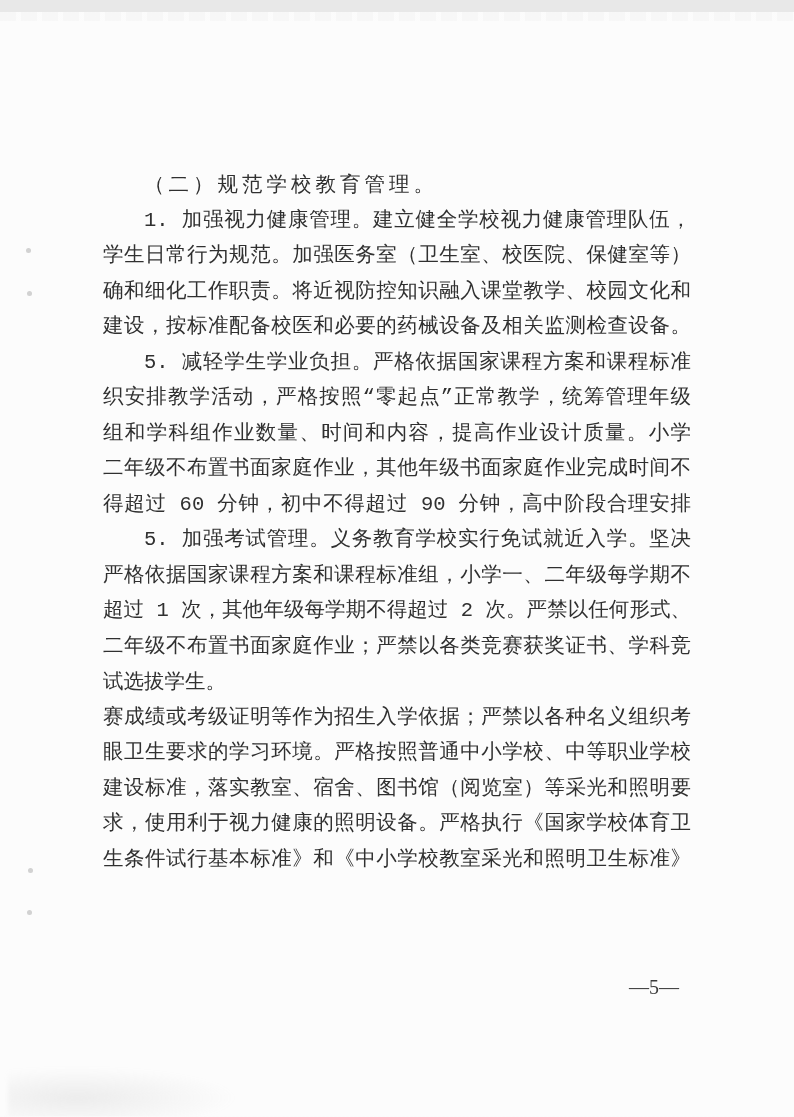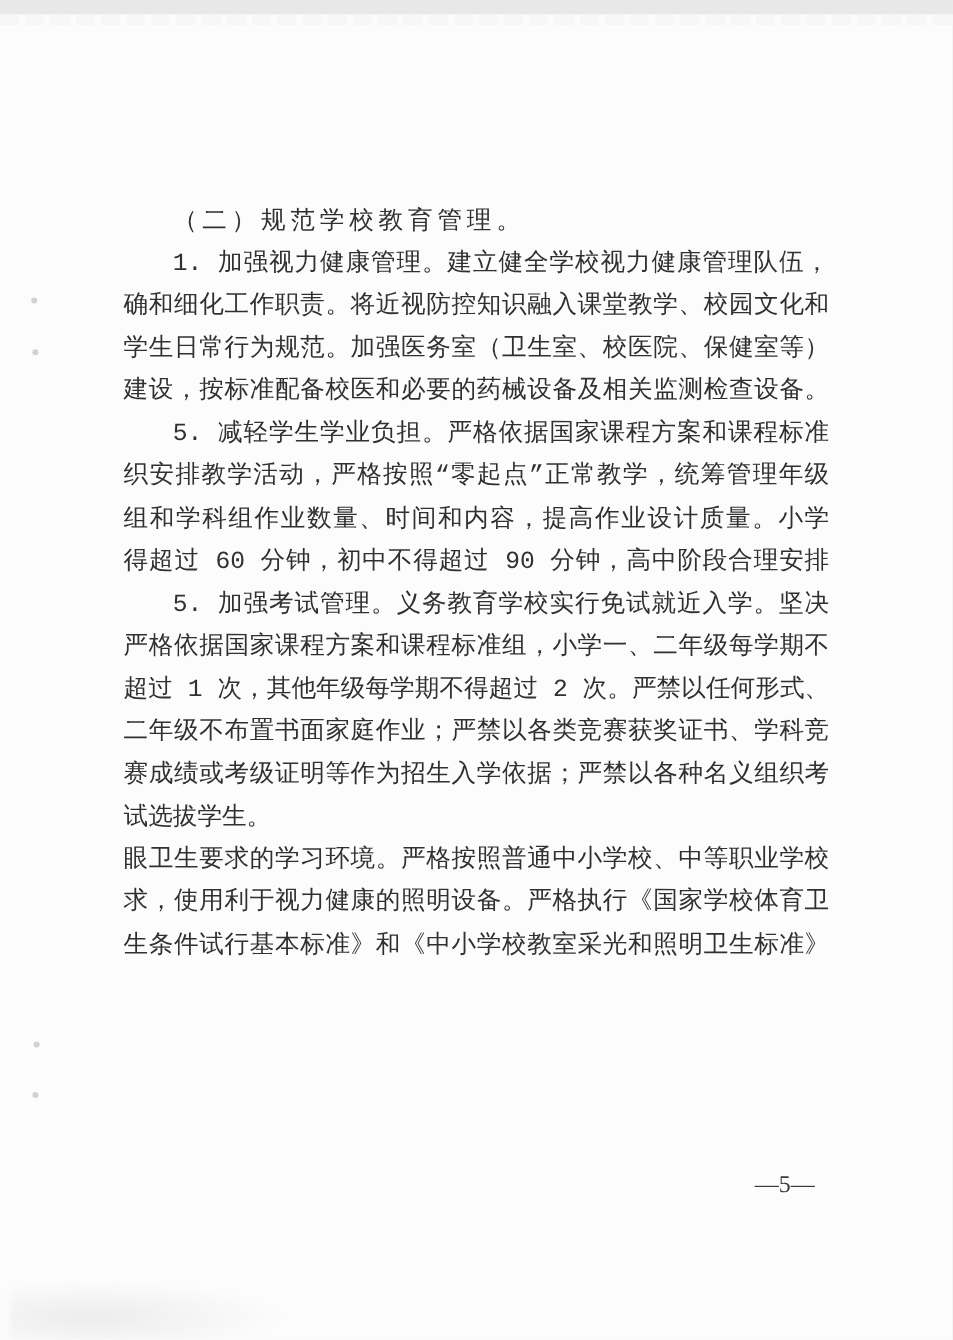--- a/index.html
+++ b/index.html
@@ -61,43 +61,45 @@
   <span class="dot dot2"></span>
   <span class="dot dot3"></span>
   <span class="dot dot4"></span>
 
   <div class="content">
 
     <div class="row left indent heading-row">（二）规范学校教育管理。</div>
 
     <div>
       <div class="row just indent">1. 加强视力健康管理。建立健全学校视力健康管理队伍，明</div>
+      <div class="row just">学生日常行为规范。加强医务室（卫生室、校医院、保健室等）</div>
       <div class="row just">确和细化工作职责。将近视防控知识融入课堂教学、校园文化和</div>
-      <div class="row just">学生日常行为规范。加强医务室（卫生室、校医院、保健室等）</div>
       <div class="row just">建设，按标准配备校医和必要的药械设备及相关监测检查设备。</div>
     </div>
 
     <div>
       <div class="row just indent">5. 减轻学生学业负担。严格依据国家课程方案和课程标准组</div>
       <div class="row just">织安排教学活动，严格按照“零起点”正常教学，统筹管理年级</div>
       <div class="row just">组和学科组作业数量、时间和内容，提高作业设计质量。小学一、</div>
+      <div class="row just">二年级不布置书面家庭作业，其他年级书面家庭作业完成时间不</div>
       <div class="row just">得超过 60 分钟，初中不得超过 90 分钟，高中阶段合理安排作业</div>
     </div>
 
     <div>
       <div class="row just indent">5. 加强考试管理。义务教育学校实行免试就近入学。坚决控</div>
       <div class="row just">严格依据国家课程方案和课程标准组，小学一、二年级每学期不得</div>
       <div class="row just">超过 1 次，其他年级每学期不得超过 2 次。严禁以任何形式、方</div>
       <div class="row just">二年级不布置书面家庭作业；严禁以各类竞赛获奖证书、学科竞</div>
+      <div class="row left">试选拔学生。</div>
       <div class="row just">赛成绩或考级证明等作为招生入学依据；严禁以各种名义组织考</div>
-      <div class="row left">试选拔学生。</div>
     </div>
 
     <div>
       <div class="row just">眼卫生要求的学习环境。严格按照普通中小学校、中等职业学校</div>
+      <div class="row just">建设标准，落实教室、宿舍、图书馆（阅览室）等采光和照明要</div>
       <div class="row just">求，使用利于视力健康的照明设备。严格执行《国家学校体育卫</div>
       <div class="row just">生条件试行基本标准》和《中小学校教室采光和照明卫生标准》</div>
     </div>
 
   </div>
 
   <div class="pageno">—5—</div>
 
   <div class="smudge"></div>
   <div class="edge-bottom"></div>

